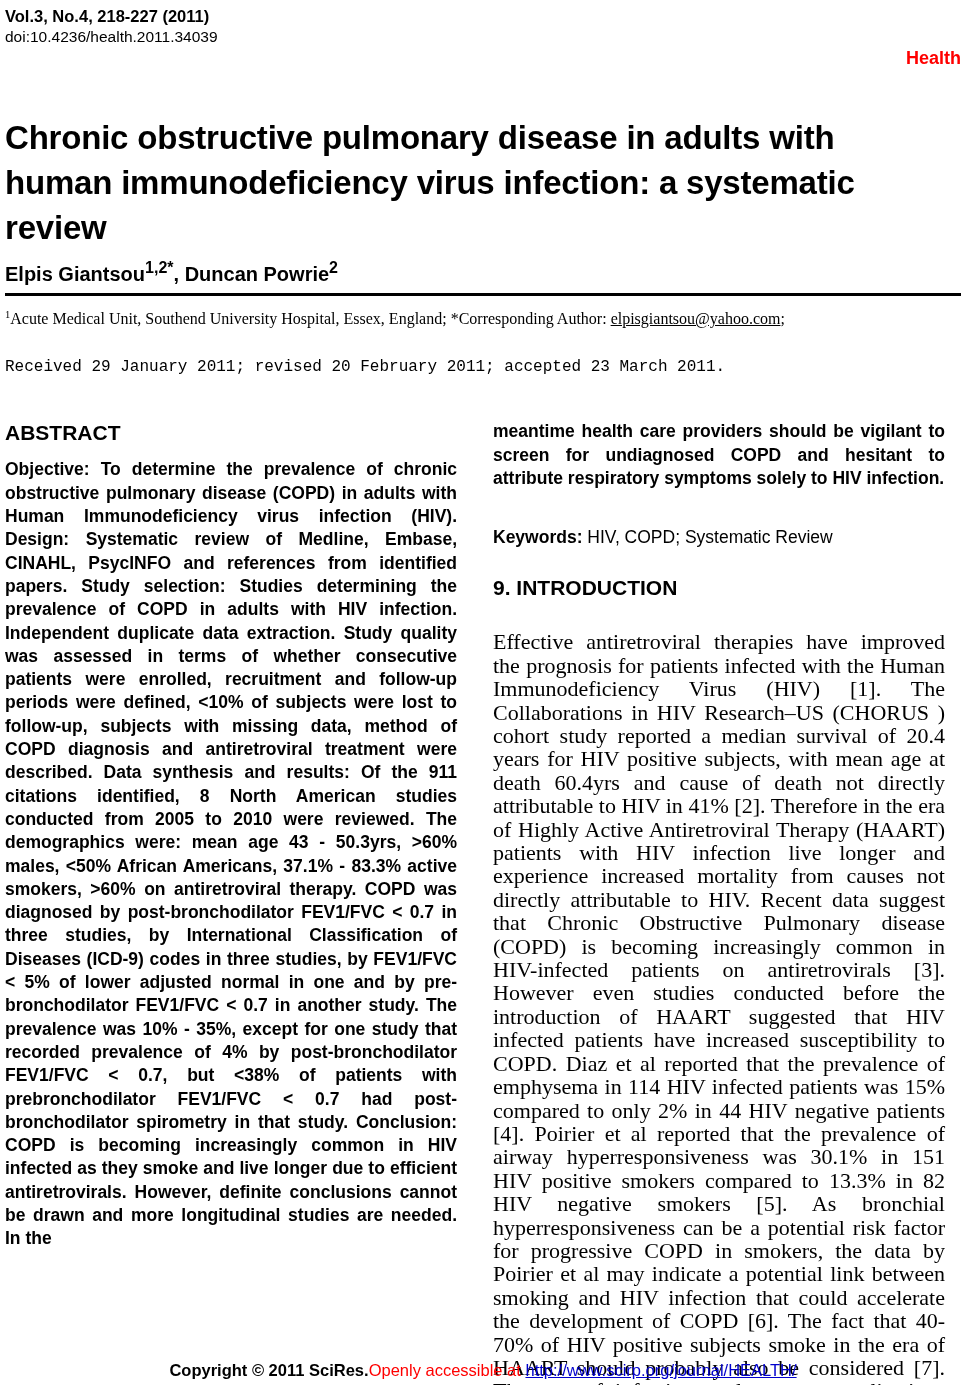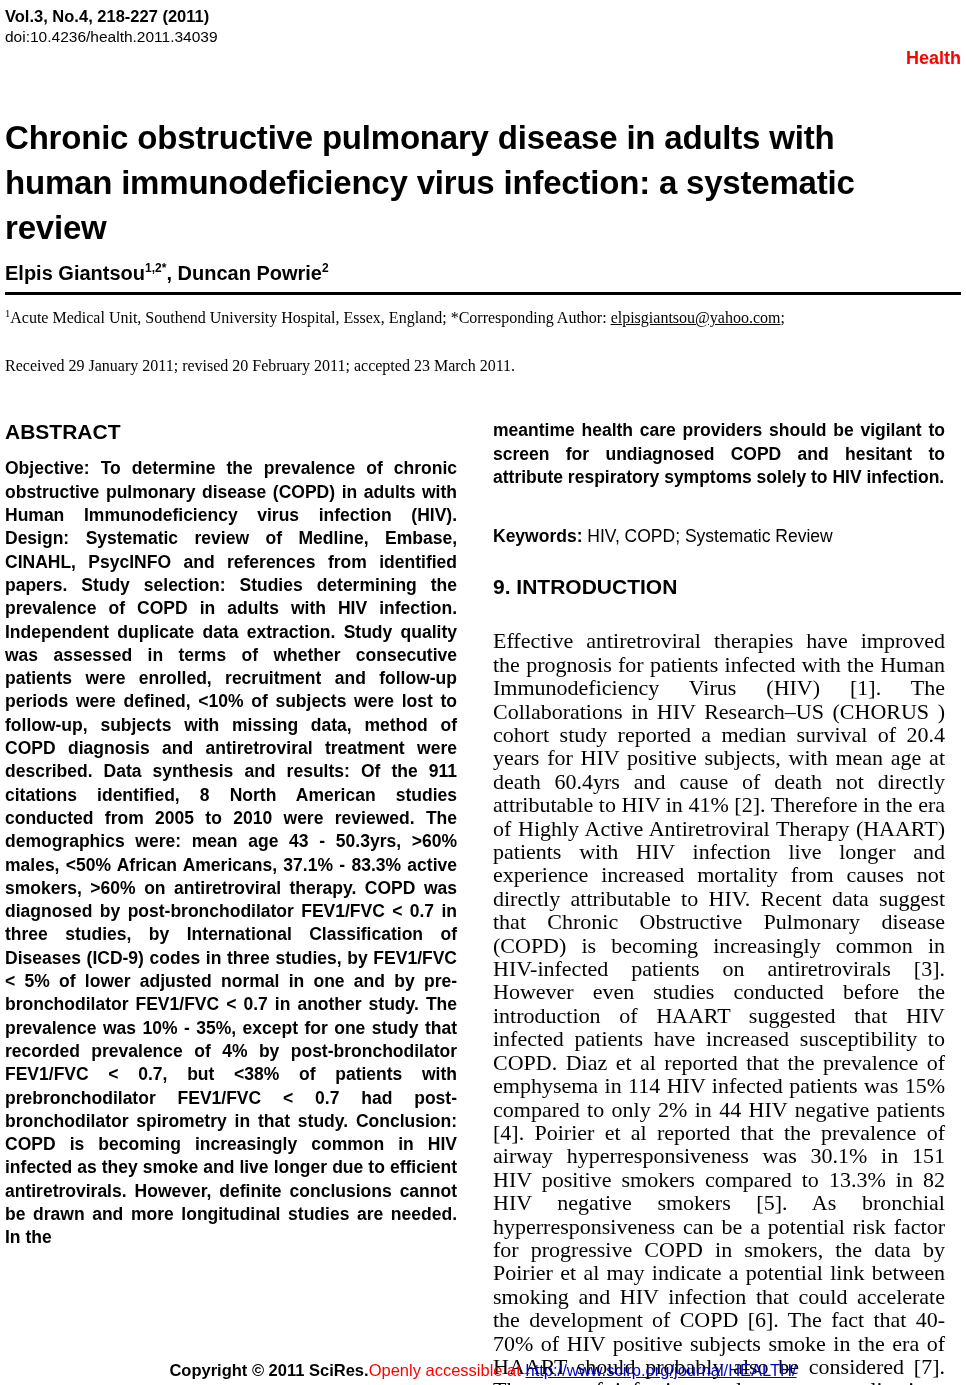--- a/index.html
+++ b/index.html
@@ -20,26 +20,26 @@
   .journal { font-size: 18px; font-weight: 700; color: #ff0000; line-height: 21px; margin-top: 42px; }
   .title {
     margin-top: 46px;
     font-size: 33px;
     line-height: 45px;
     font-weight: 700;
     letter-spacing: -0.2px;
     white-space: pre-line;
   }
   .authors { margin-top: 5px; font-size: 20px; font-weight: 700; line-height: 26px; }
-  .authors sup { font-size: 12px; margin-top: 46px; }
+  .authors sup { font-size: 16px; margin-top: 46px; }
   .rule { margin-top: 6px; border: none; border-top: 3px solid #000000; width: 100%; }
   .affiliations { margin-top: 8px; font-family: "Liberation Serif", serif; font-size: 16px; line-height: 22.5px; }
   .affiliations sup { font-size: 10.5px; }
   .email-link { color: #000000; text-decoration: underline; margin-top: 8px; }
-  .received { margin-top: 26px; font-family: Liberation Serif, serif; font-size: 16px; line-height: 22px; }
+  .received { margin-top: 26px; font-family: Liberation Mono, monospace; font-size: 16px; line-height: 22px; }
   .columns { display: flex; gap: 36px; margin-top: 42px; }
   .col { width: 452px; }
   .section-heading { font-size: 21px; font-weight: 700; line-height: 25px; }
   .abstract-heading { margin-bottom: 13px; }
   .abstract-text {
     font-weight: 700;
     font-size: 17.5px;
     line-height: 23.3px;
     text-align: justify;
   }

